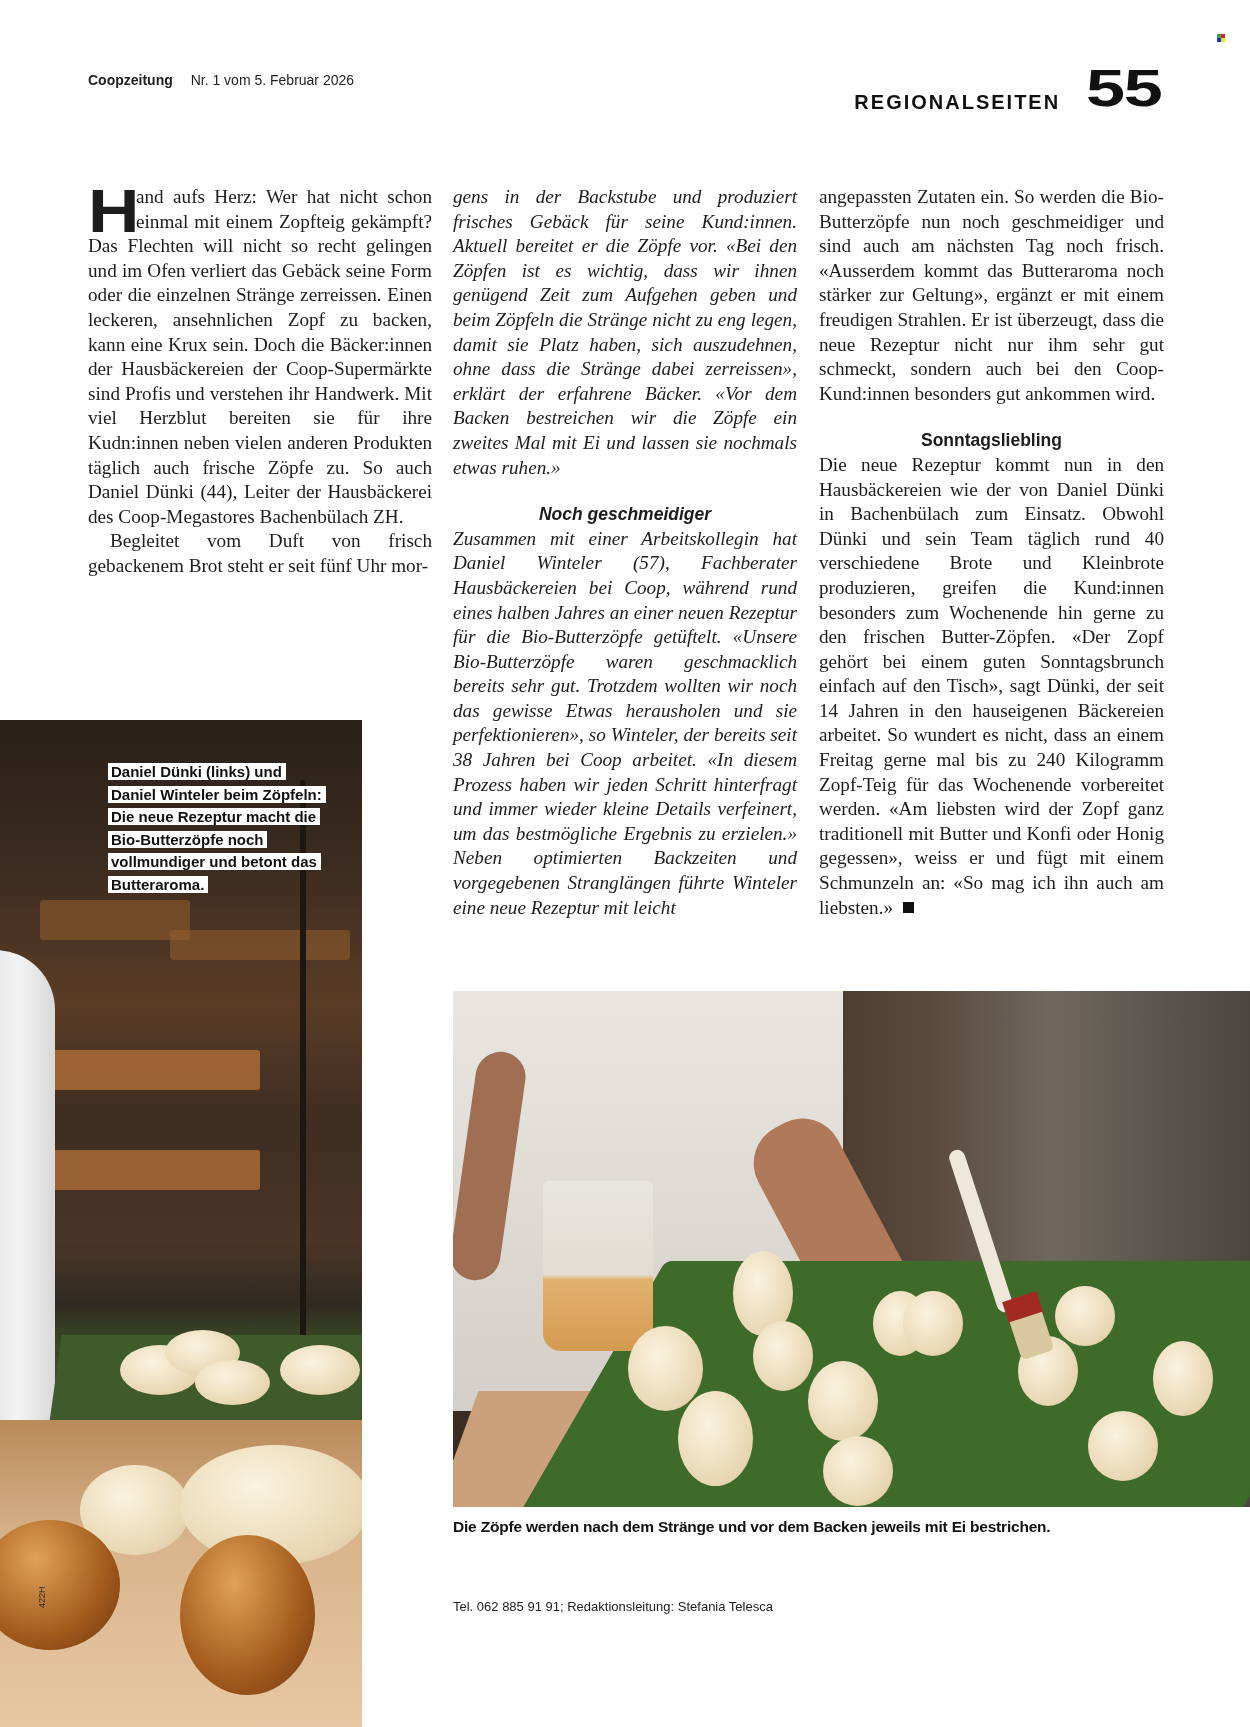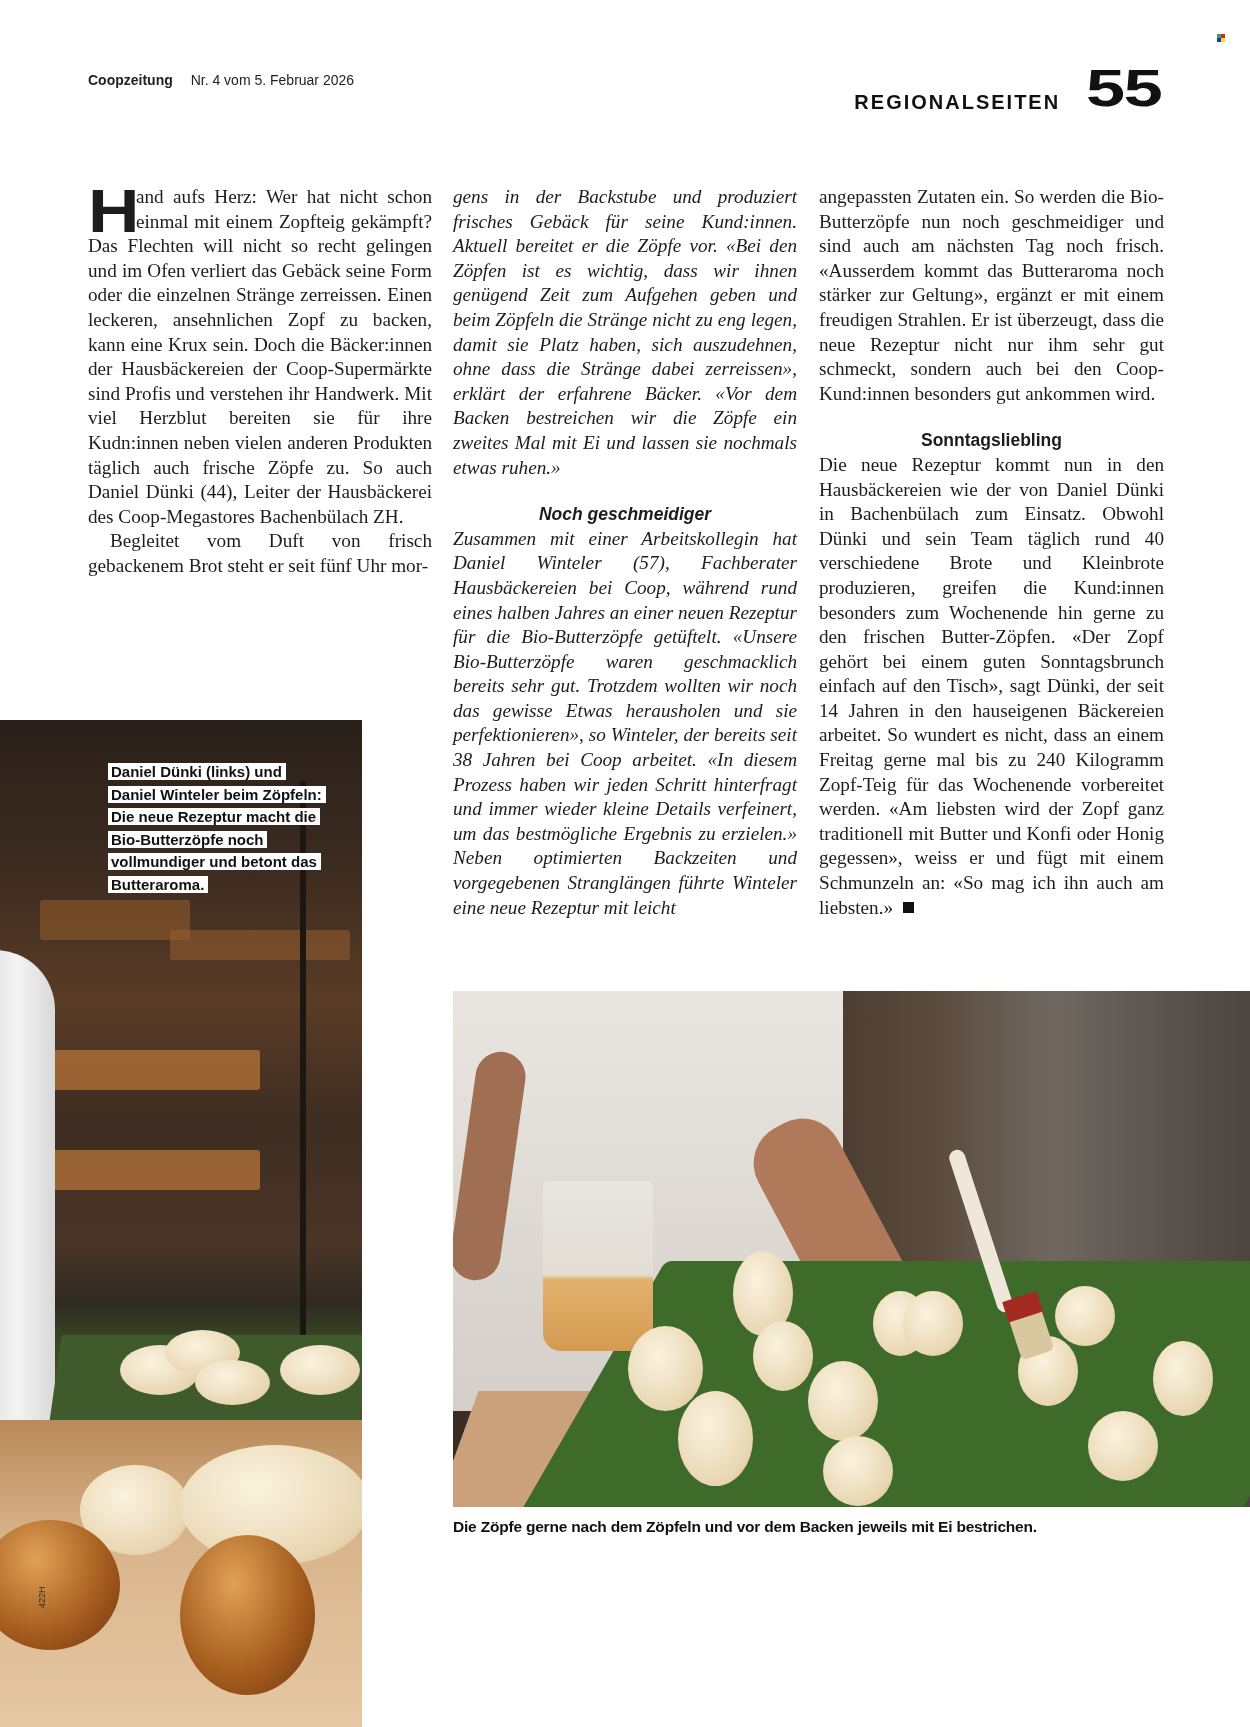--- a/index.html
+++ b/index.html
@@ -54,21 +54,21 @@
   .photo-caption { position: absolute; left: 453px; top: 1518px; font-family: "Liberation Sans", sans-serif; font-weight: bold; font-size: 15.5px; color: #111; white-space: nowrap; letter-spacing: -0.2px; }
 
   .impressum { position: absolute; left: 453px; top: 1597px; width: 620px; font-family: "Liberation Sans", sans-serif; font-size: 13px; line-height: 20px; color: #222; }
   .impressum .label { font-weight: bold; margin-right: 16px; }
 </style>
 </head>
 <body>
 
 <div class="header-left">
   <span class="pub">Coopzeitung</span>
-  <span>Nr. 4 vom 5. Februar 2026</span>
+  <span>Nr. 1 vom 5. Februar 2026</span>
 </div>
 <div class="header-right">
   <span class="section-name">REGIONALSEITEN</span>
   <span class="page-number">55</span>
 </div>
 <div class="color-mark">
   <span style="left:0;top:0;background:#2fa84f"></span>
   <span style="left:4px;top:0;background:#e0221a"></span>
   <span style="left:0;top:4px;background:#1b2fd6"></span>
   <span style="left:4px;top:4px;background:#f2e21a"></span>
@@ -130,16 +130,17 @@
   <div class="bun raw" style="left:450px;top:300px;width:60px;height:65px"></div>
   <div class="bun raw" style="left:370px;top:445px;width:70px;height:70px"></div>
   <div class="bun raw" style="left:565px;top:345px;width:60px;height:70px"></div>
   <div class="bun raw" style="left:602px;top:295px;width:60px;height:60px"></div>
   <div class="bun raw" style="left:635px;top:420px;width:70px;height:70px"></div>
   <div class="bun raw" style="left:700px;top:350px;width:60px;height:75px"></div>
   <div class="brush-handle"></div>
   <div class="brush-band"></div>
   <div class="brush-bristle"></div>
 </div>
-<div class="photo-caption">Die Zöpfe gerne nach dem Zöpfeln und vor dem Backen jeweils mit Ei bestrichen.</div>
+<div class="photo-caption">Die Zöpfe werden nach dem Stränge und vor dem Backen jeweils mit Ei bestrichen.</div>
 
 <div class="impressum">
+  <div>Tel. 062 885 91 91; Redaktionsleitung: Stefania Telesca</div>
 </div>
 
 </body></html>

